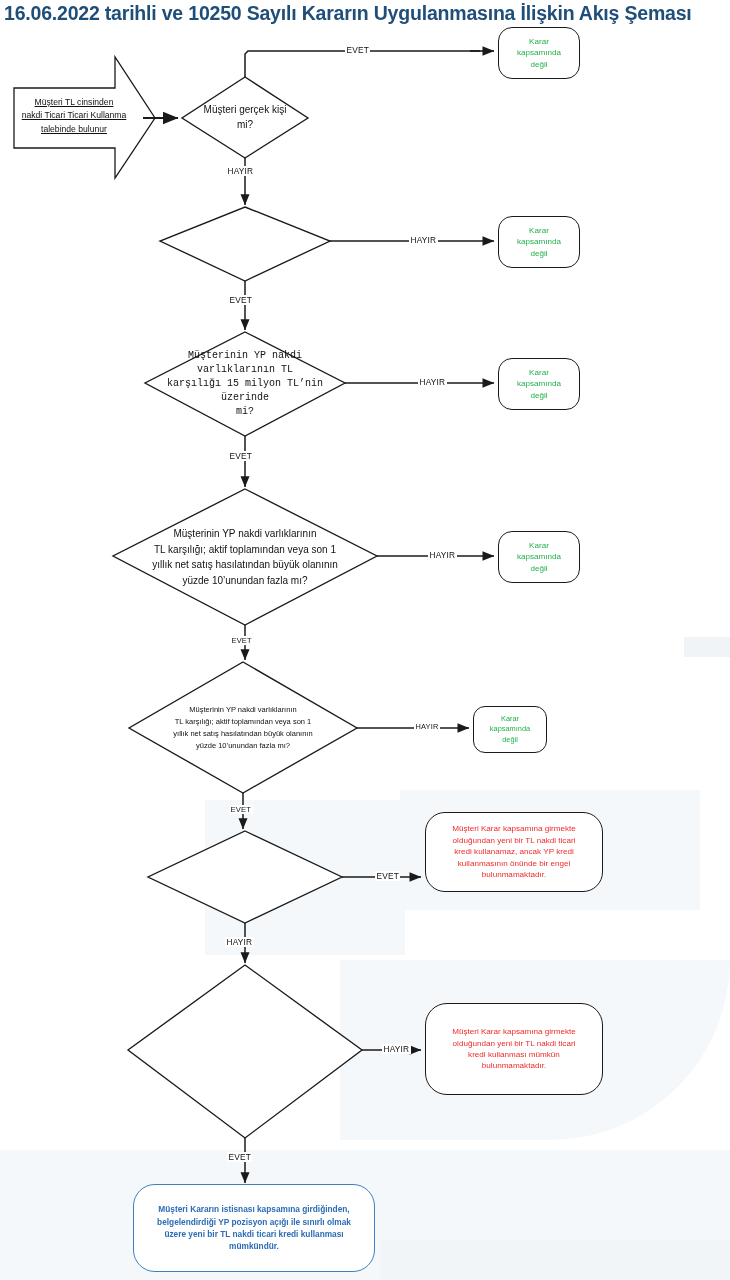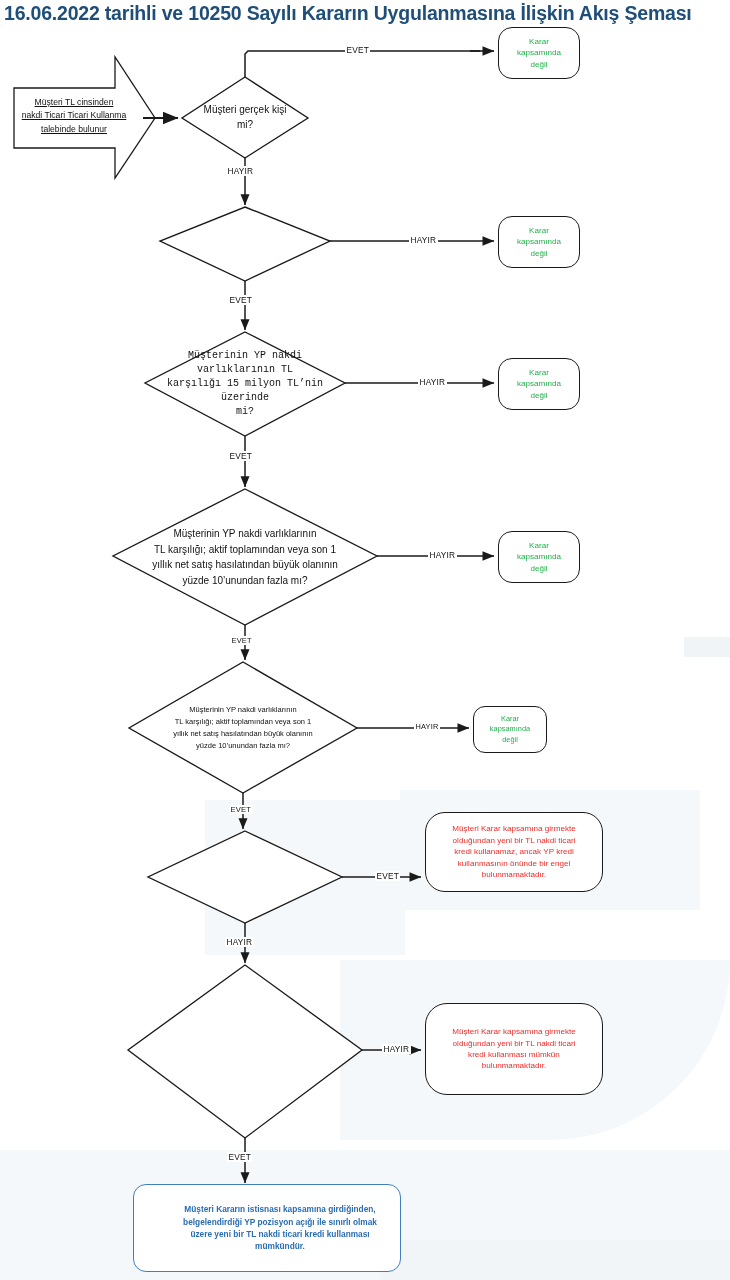--- a/index.html
+++ b/index.html
@@ -54,21 +54,21 @@
     position:absolute;
     border:1.3px solid #1a1a1a;
     border-radius:14px;
     background:#fff;
     display:flex;align-items:center;justify-content:center;
     text-align:center;
   }
   .term .ttext{font-size:8.1px;line-height:1.42;}
   .green .ttext{color:#22b14c;}
   .red .ttext{color:#ee2b28;}
-  .blue{border:1.4px solid #3f7fbf;border-radius:13px;padding-left:26px;}
+  .blue{border:1.4px solid #3f7fbf;border-radius:22px;}
   .blue .ttext{color:#2a6cb5;font-weight:bold;font-size:8.3px;line-height:1.5;}
 
   
   .elabel{
     position:absolute;
     font-size:8.3px;color:#111;
     background:#fff;
     padding:0 1.5px;
     white-space:nowrap;
     letter-spacing:.2px;

